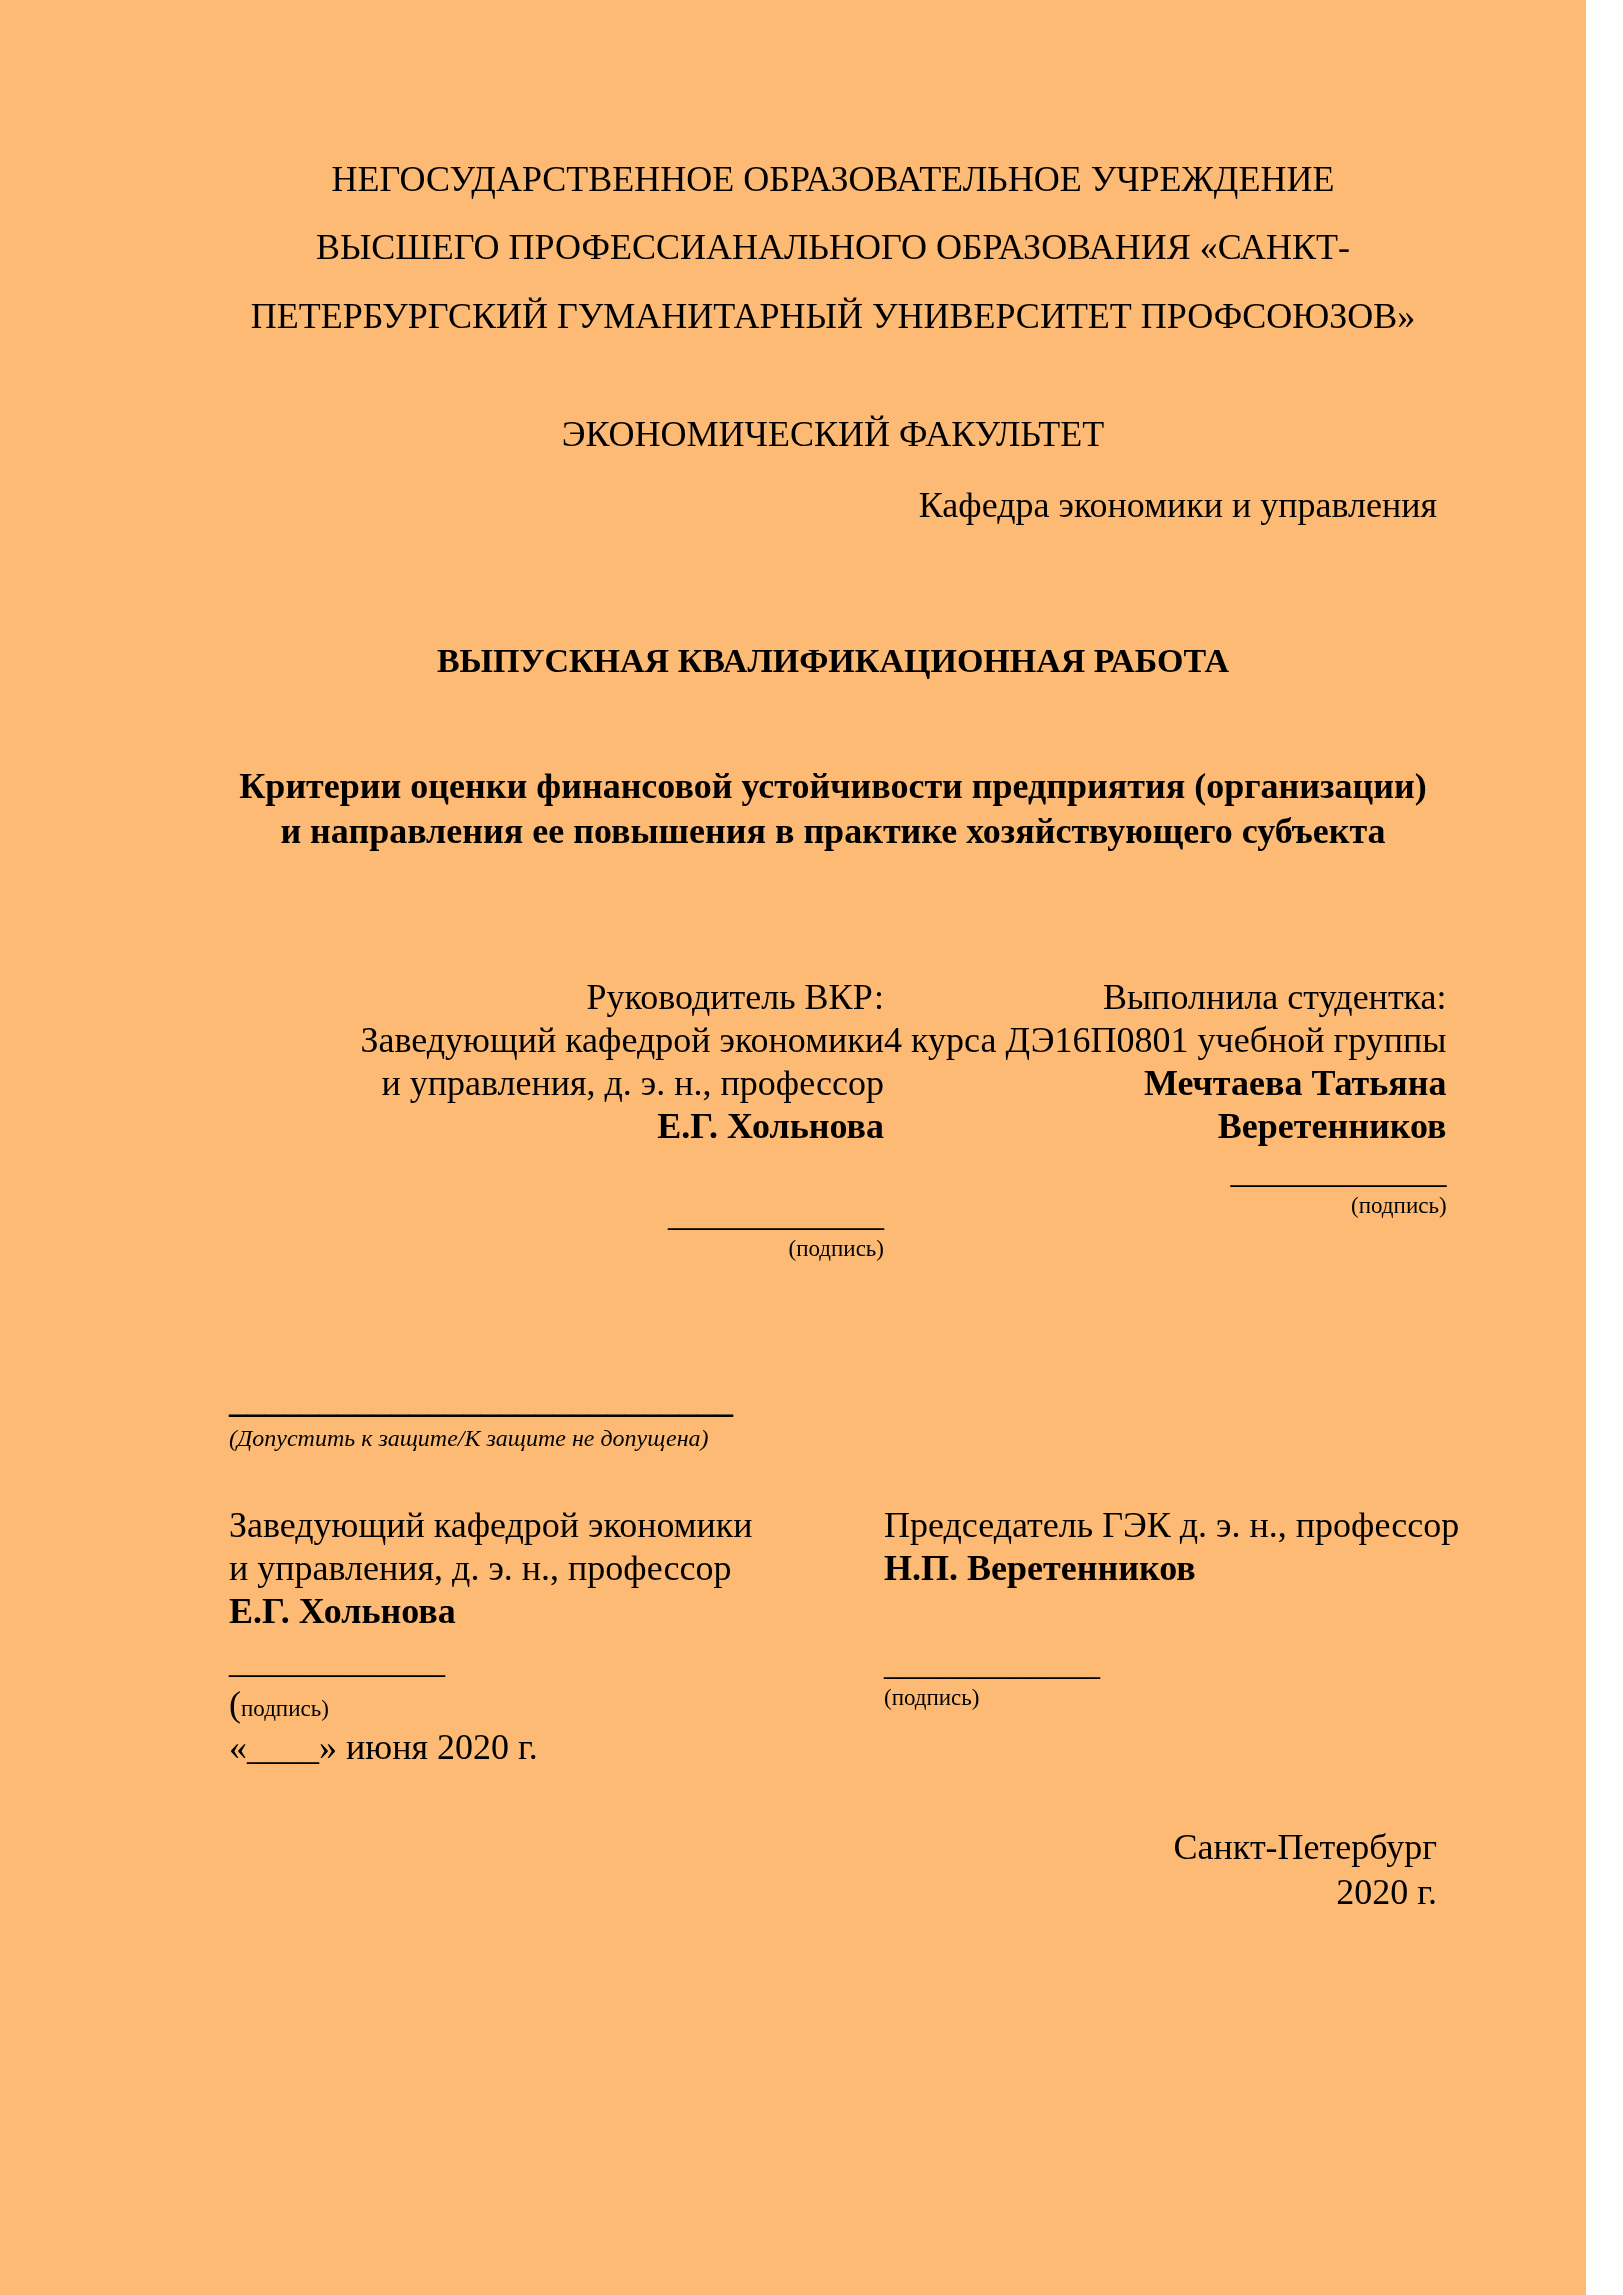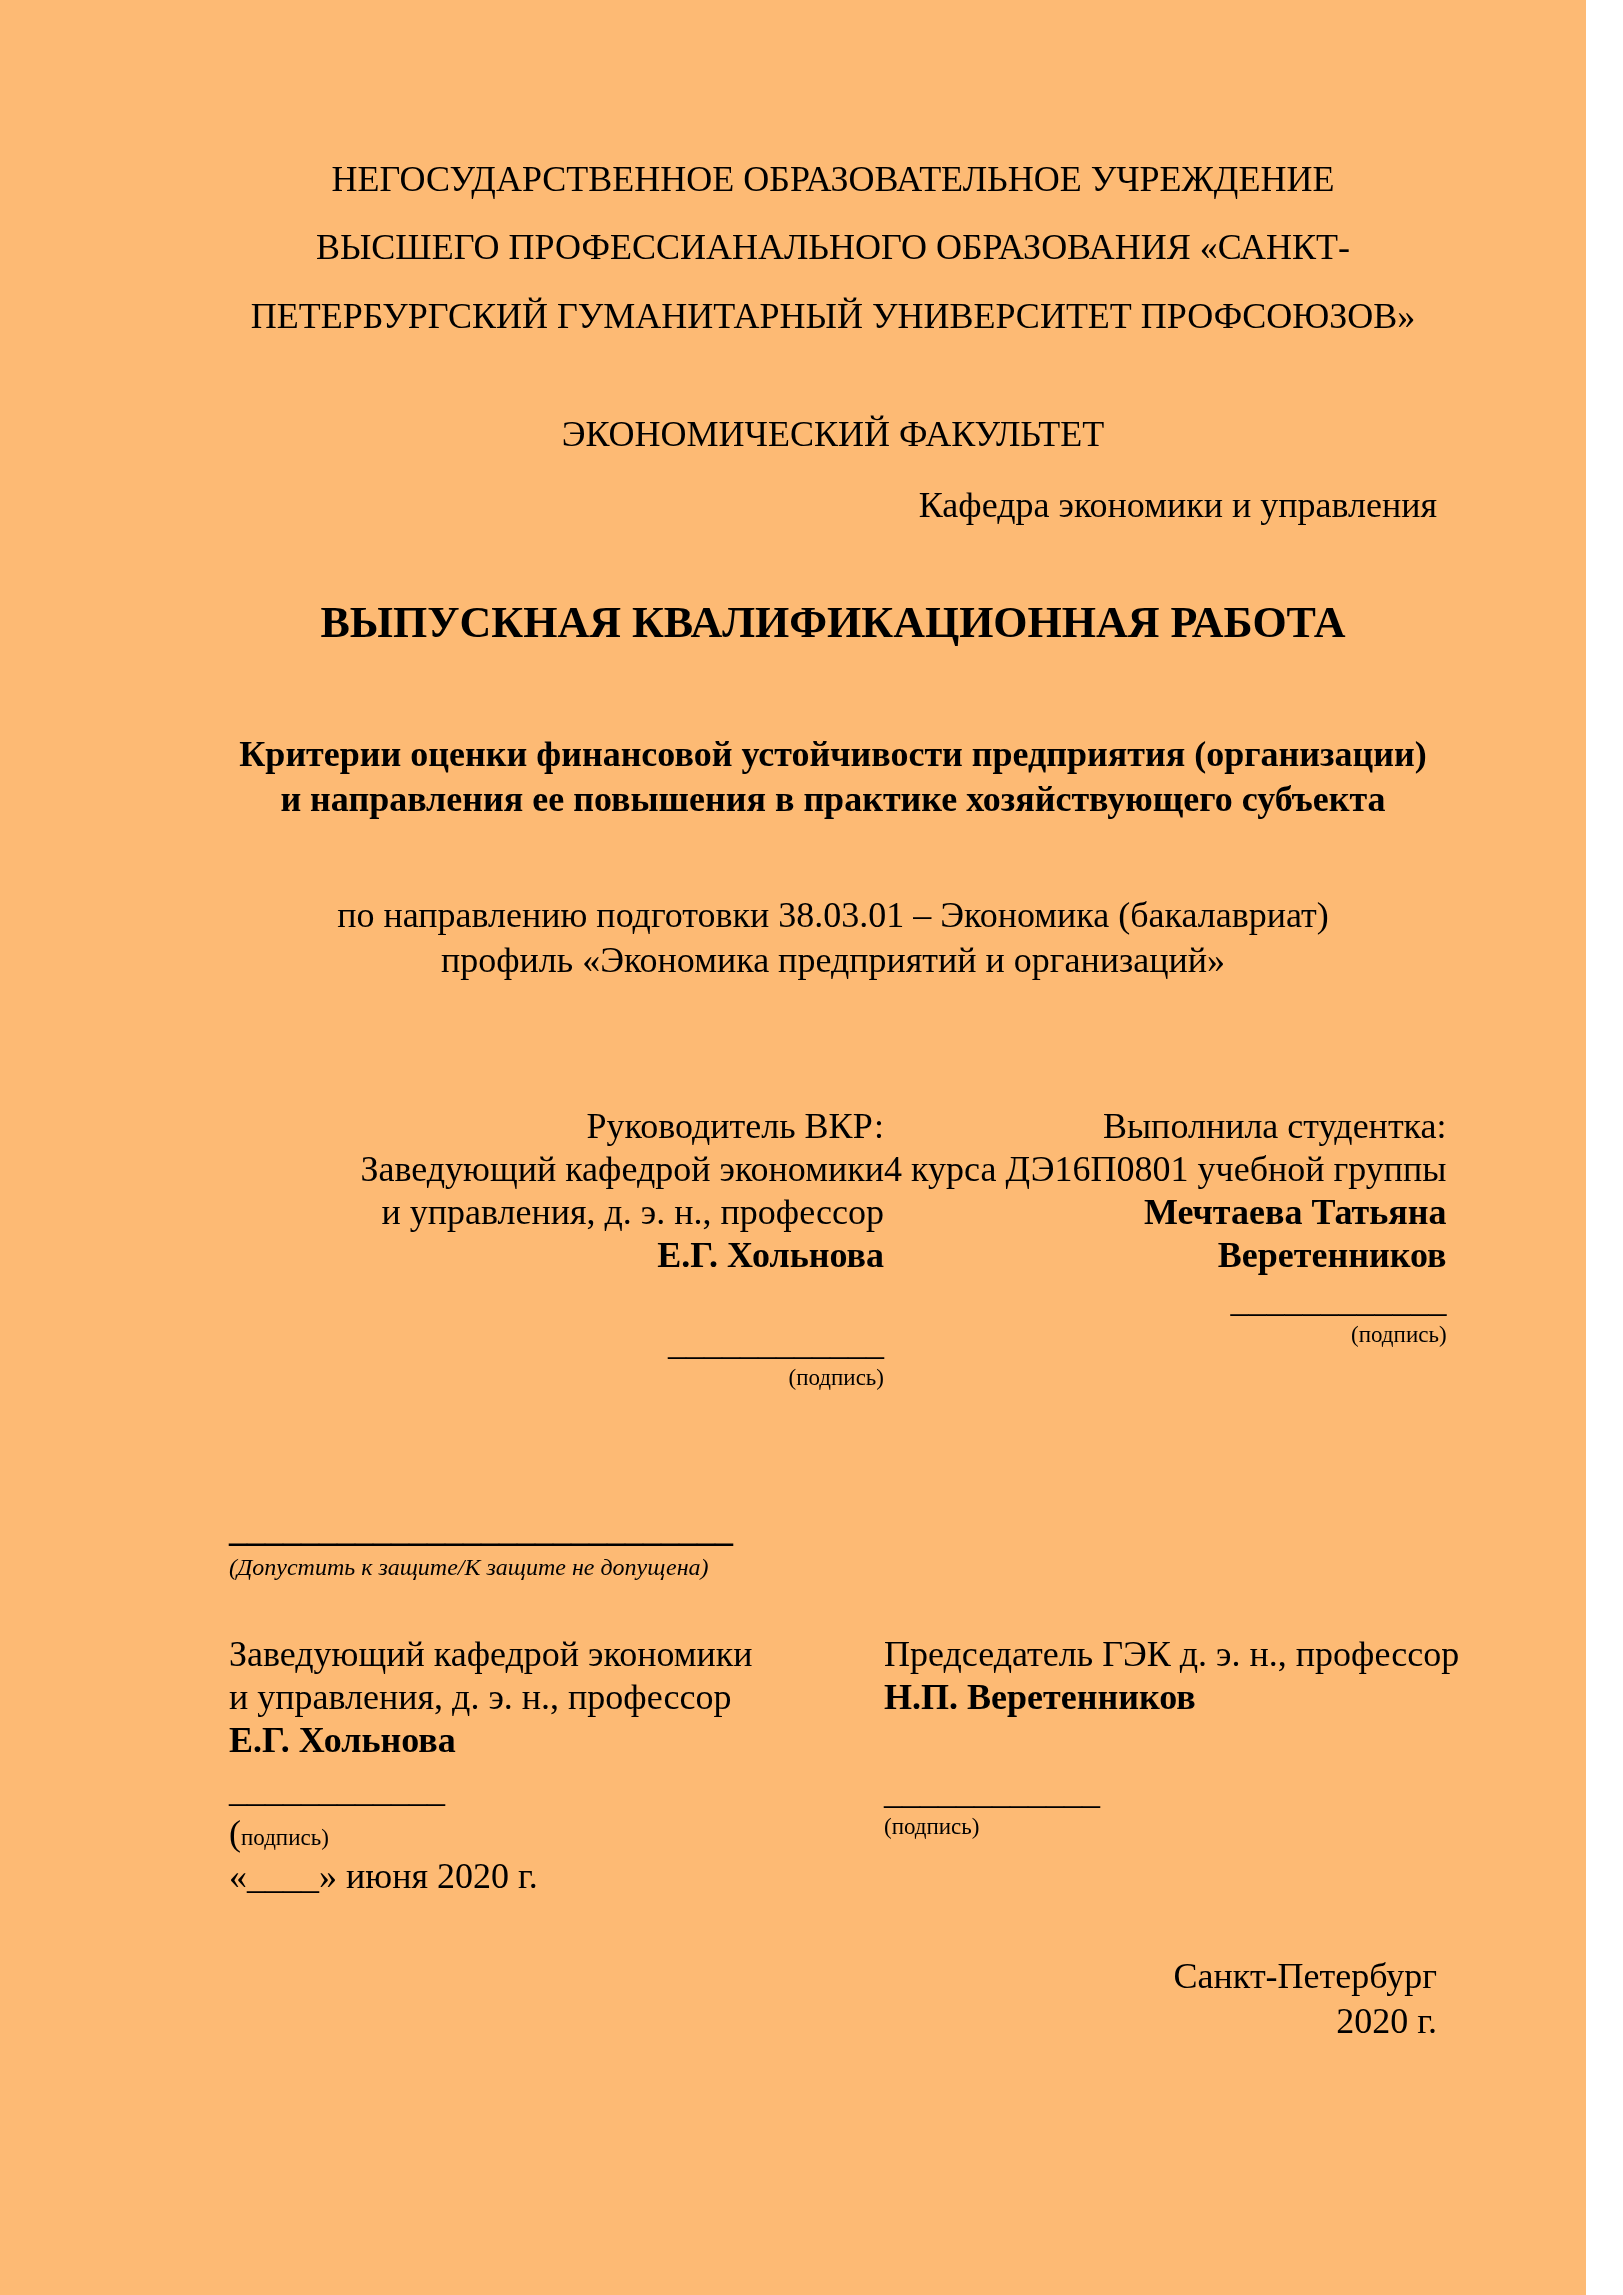--- a/index.html
+++ b/index.html
@@ -12,21 +12,21 @@
     color: #000000;
     padding: 145px 149px 0 229px;
     font-family: "Liberation Serif", "DejaVu Serif", serif;
     font-size: 36px;
     overflow: hidden;
   }
   .bold { font-weight: bold; }
   .header { text-align: center; line-height: 1.9; }
   .faculty { margin-top: 63px; font-weight: normal; text-align: center; line-height: 1.2; }
   .department { margin-top: 27.5px; text-align: right; line-height: 1.2; }
-  .work-type { margin-top: 70px; font-weight: bold; text-align: center; font-size: 44px; line-height: 1.2; }
+  .work-type { margin-top: 114px; font-weight: bold; text-align: center; font-size: 34px; line-height: 1.2; }
   .topic { margin-top: 82px; font-weight: bold; text-align: center; line-height: 1.25; }
   .program { margin-top: 71px; text-align: center; line-height: 1.25; }
   .cols { display: flex; line-height: 1.2; }
   .row1 { margin-top: 122px; text-align: right; }
   .row2 { margin-top: 59px; }
   .row3 { margin-top: 51px; }
   .cell-left { flex: 0 0 655px; }
   .cell-right { flex: 1 1 auto; }
   .cell-left > div, .cell-right > div { white-space: nowrap; }
   .sig-line { letter-spacing: 0; }
@@ -54,24 +54,20 @@
 
   <div class="department">Кафедра экономики и управления</div>
 
   <div class="work-type">ВЫПУСКНАЯ КВАЛИФИКАЦИОННАЯ РАБОТА</div>
 
   <div class="topic">
     <div>Критерии оценки финансовой устойчивости предприятия (организации)</div>
     <div>и направления ее повышения в практике хозяйствующего субъекта</div>
   </div>
 
-  <div class="program">
-    <div>по направлению подготовки 38.03.01 – Экономика (бакалавриат)</div>
-    <div>профиль «Экономика предприятий и организаций»</div>
-  </div>
 
   <div class="cols row1">
     <div class="cell-left">
       <div>Руководитель ВКР:</div>
       <div>Заведующий кафедрой экономики</div>
       <div>и управления, д. э. н., профессор</div>
       <div class="bold">Е.Г. Хольнова</div>
       <div class="sig-line sig-gap">____________</div>
       <div class="sig-caption">(подпись)</div>
     </div>

